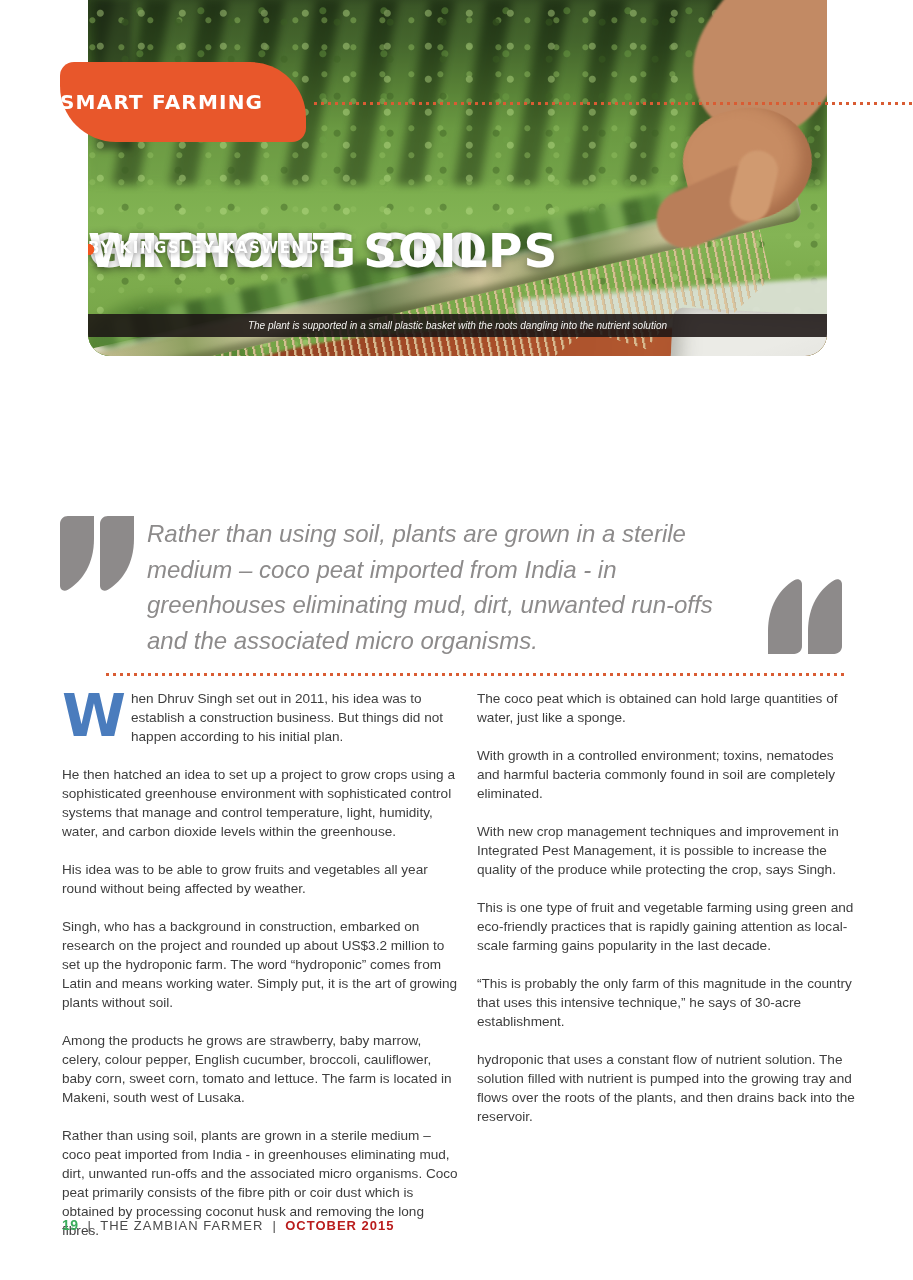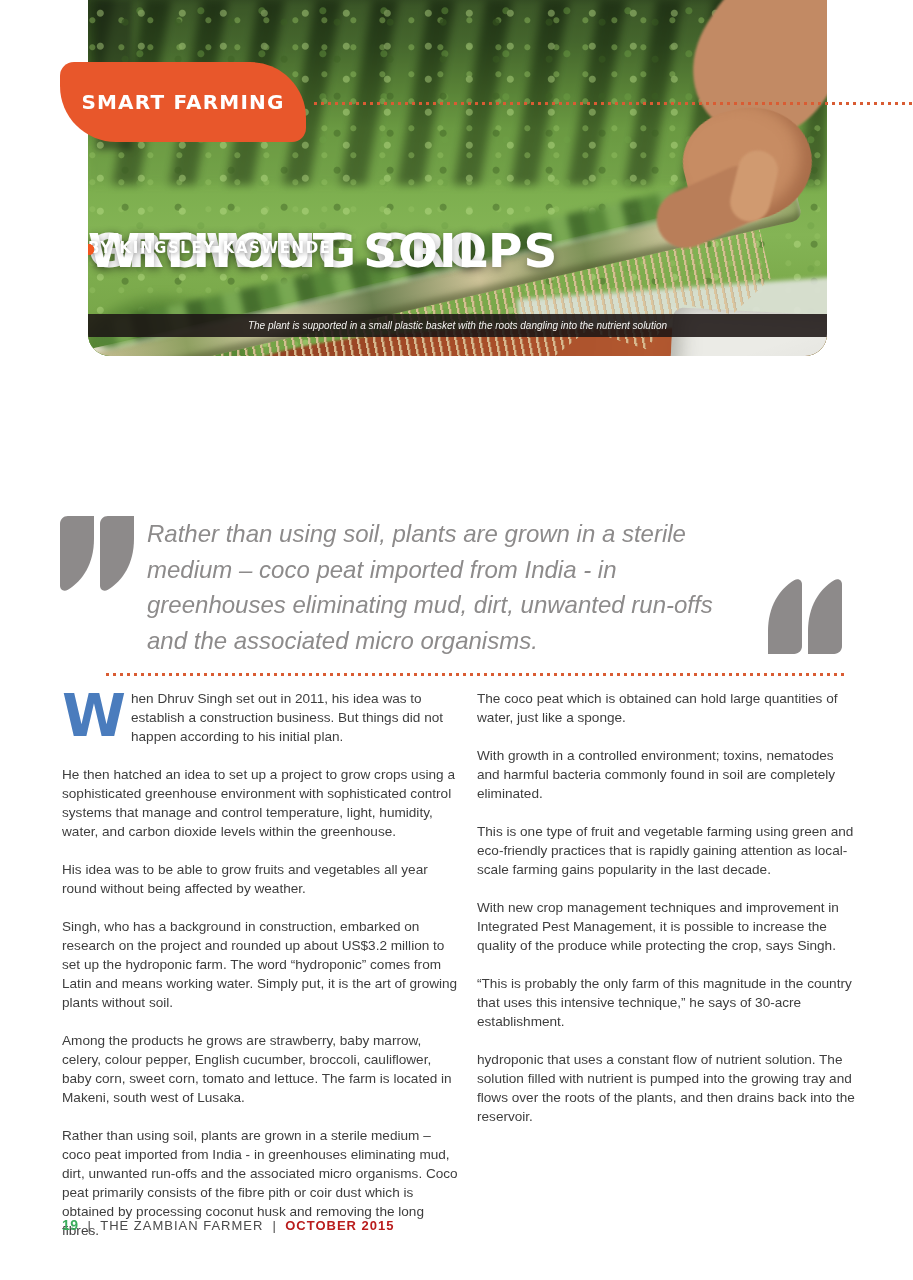--- a/index.html
+++ b/index.html
@@ -83,21 +83,21 @@
   .hero-caption {
     position:absolute; left:0; right:0; bottom:19px; height:23px; z-index:6;
     background:rgba(28,22,20,0.88); color:#f4f3f1;
     font-style:italic; font-size:10px; line-height:23px; text-align:center;
   }
 
   
   .badge {
     position:absolute; left:60px; top:62px; width:246px; height:80px; z-index:8;
     background:#e8572b; border-radius:14px 56px 14px 56px;
-    display:flex; align-items:center; justify-content:center;
+    display:flex; align-items:center; justify-content:flex-start;
   }
   .badge span {
     font-family:"DejaVu Sans", sans-serif; font-weight:800; color:#ffffff;
     font-size:20px; letter-spacing:1.2px;
   }
 
   
   .dotline { position:absolute; height:5px; z-index:7;
     background-image:radial-gradient(circle, #d95c33 1.5px, rgba(0,0,0,0) 1.7px);
     background-size:7px 5px; background-repeat:repeat-x; background-position:0 50%; }
@@ -205,22 +205,22 @@
     <p>He then hatched an idea to set up a project to grow crops using a sophisticated greenhouse environment with sophisticated control systems that manage and control temperature, light, humidity, water, and carbon dioxide levels within the greenhouse.</p>
     <p>His idea was to be able to grow fruits and vegetables all year round without being affected by weather.</p>
     <p>Singh, who has a background in construction, embarked on research on the project and rounded up about US$3.2 million to set up the hydroponic farm. The word “hydroponic” comes from Latin and means working water. Simply put, it is the art of growing plants without soil.</p>
     <p>Among the products he grows are strawberry, baby marrow, celery, colour pepper, English cucumber, broccoli, cauliflower, baby corn, sweet corn, tomato and lettuce. The farm is located in Makeni, south west of Lusaka.</p>
     <p>Rather than using soil, plants are grown in a sterile medium – coco peat imported from India - in greenhouses eliminating mud, dirt, unwanted run-offs and the associated micro organisms. Coco peat primarily consists of the fibre pith or coir dust which is obtained by processing coconut husk and removing the long fibres.</p>
   </div>
 
   <div class="col col-right">
     <p>The coco peat which is obtained can hold large quantities of water, just like a sponge.</p>
     <p>With growth in a controlled environment; toxins, nematodes and harmful bacteria commonly found in soil are completely eliminated.</p>
+    <p>With new crop management techniques and improvement in Integrated Pest Management, it is possible to increase the quality of the produce while protecting the crop, says Singh.</p>
     <p>This is one type of fruit and vegetable farming using green and eco-friendly practices that is rapidly gaining attention as local-scale farming gains popularity in the last decade.</p>
-    <p>With new crop management techniques and improvement in Integrated Pest Management, it is possible to increase the quality of the produce while protecting the crop, says Singh.</p>
     <p>“This is probably the only farm of this magnitude in the country that uses this intensive technique,” he says of 30-acre establishment.</p>
     <p>hydroponic that uses a constant flow of nutrient solution. The solution filled with nutrient is pumped into the growing tray and flows over the roots of the plants, and then drains back into the reservoir.</p>
 
   </div>
 
   <div class="footer">
     <span class="pgnum">19</span>
     <span class="sep">|</span>
     <span class="mag">THE ZAMBIAN FARMER</span>
     <span class="sep">|</span>

